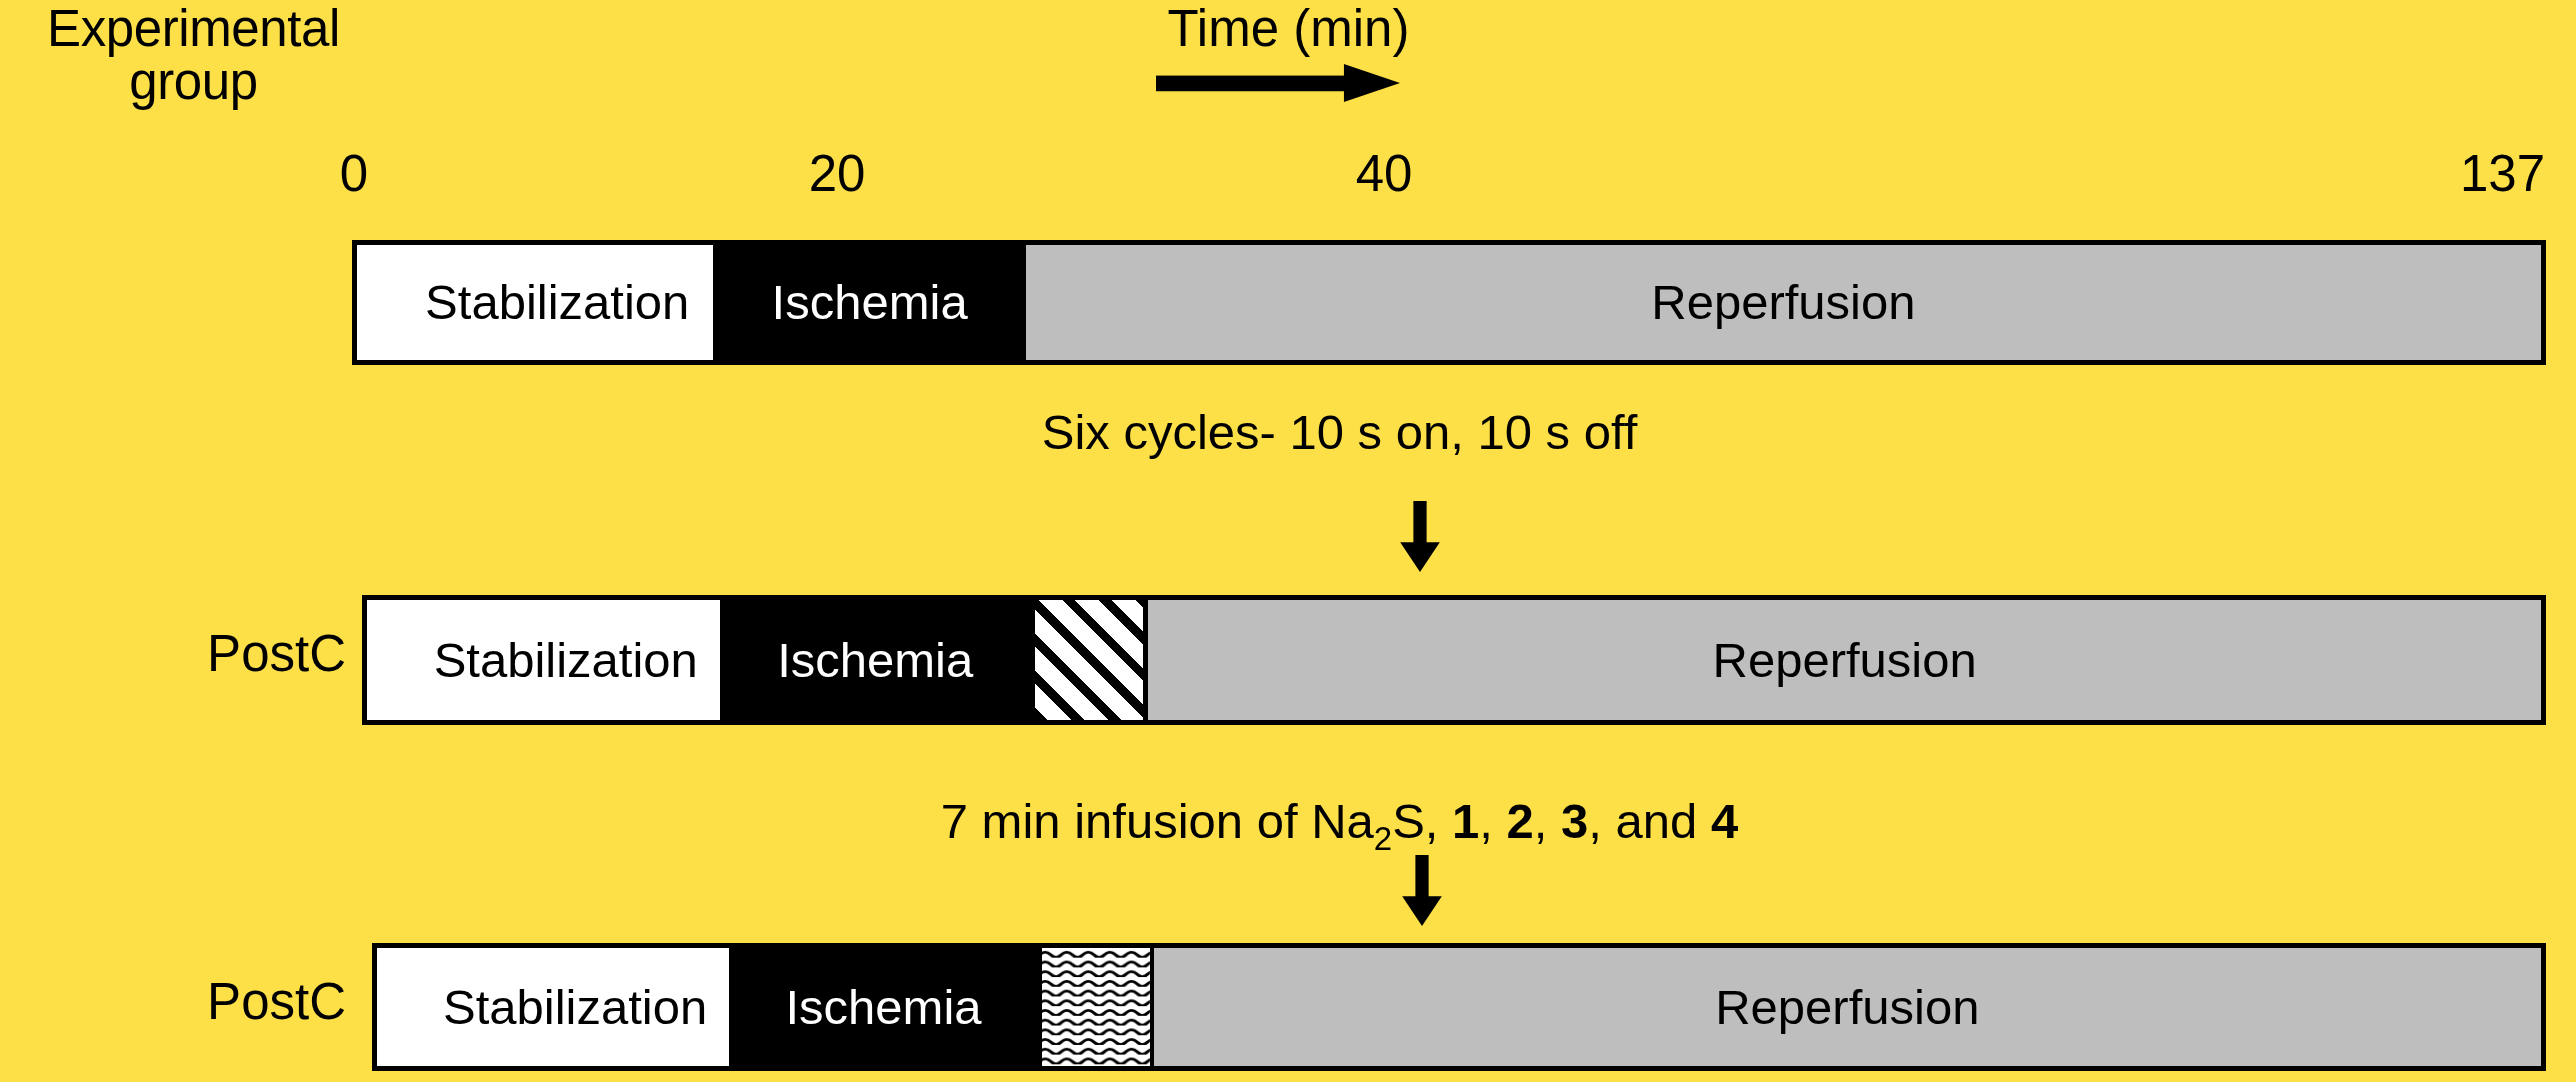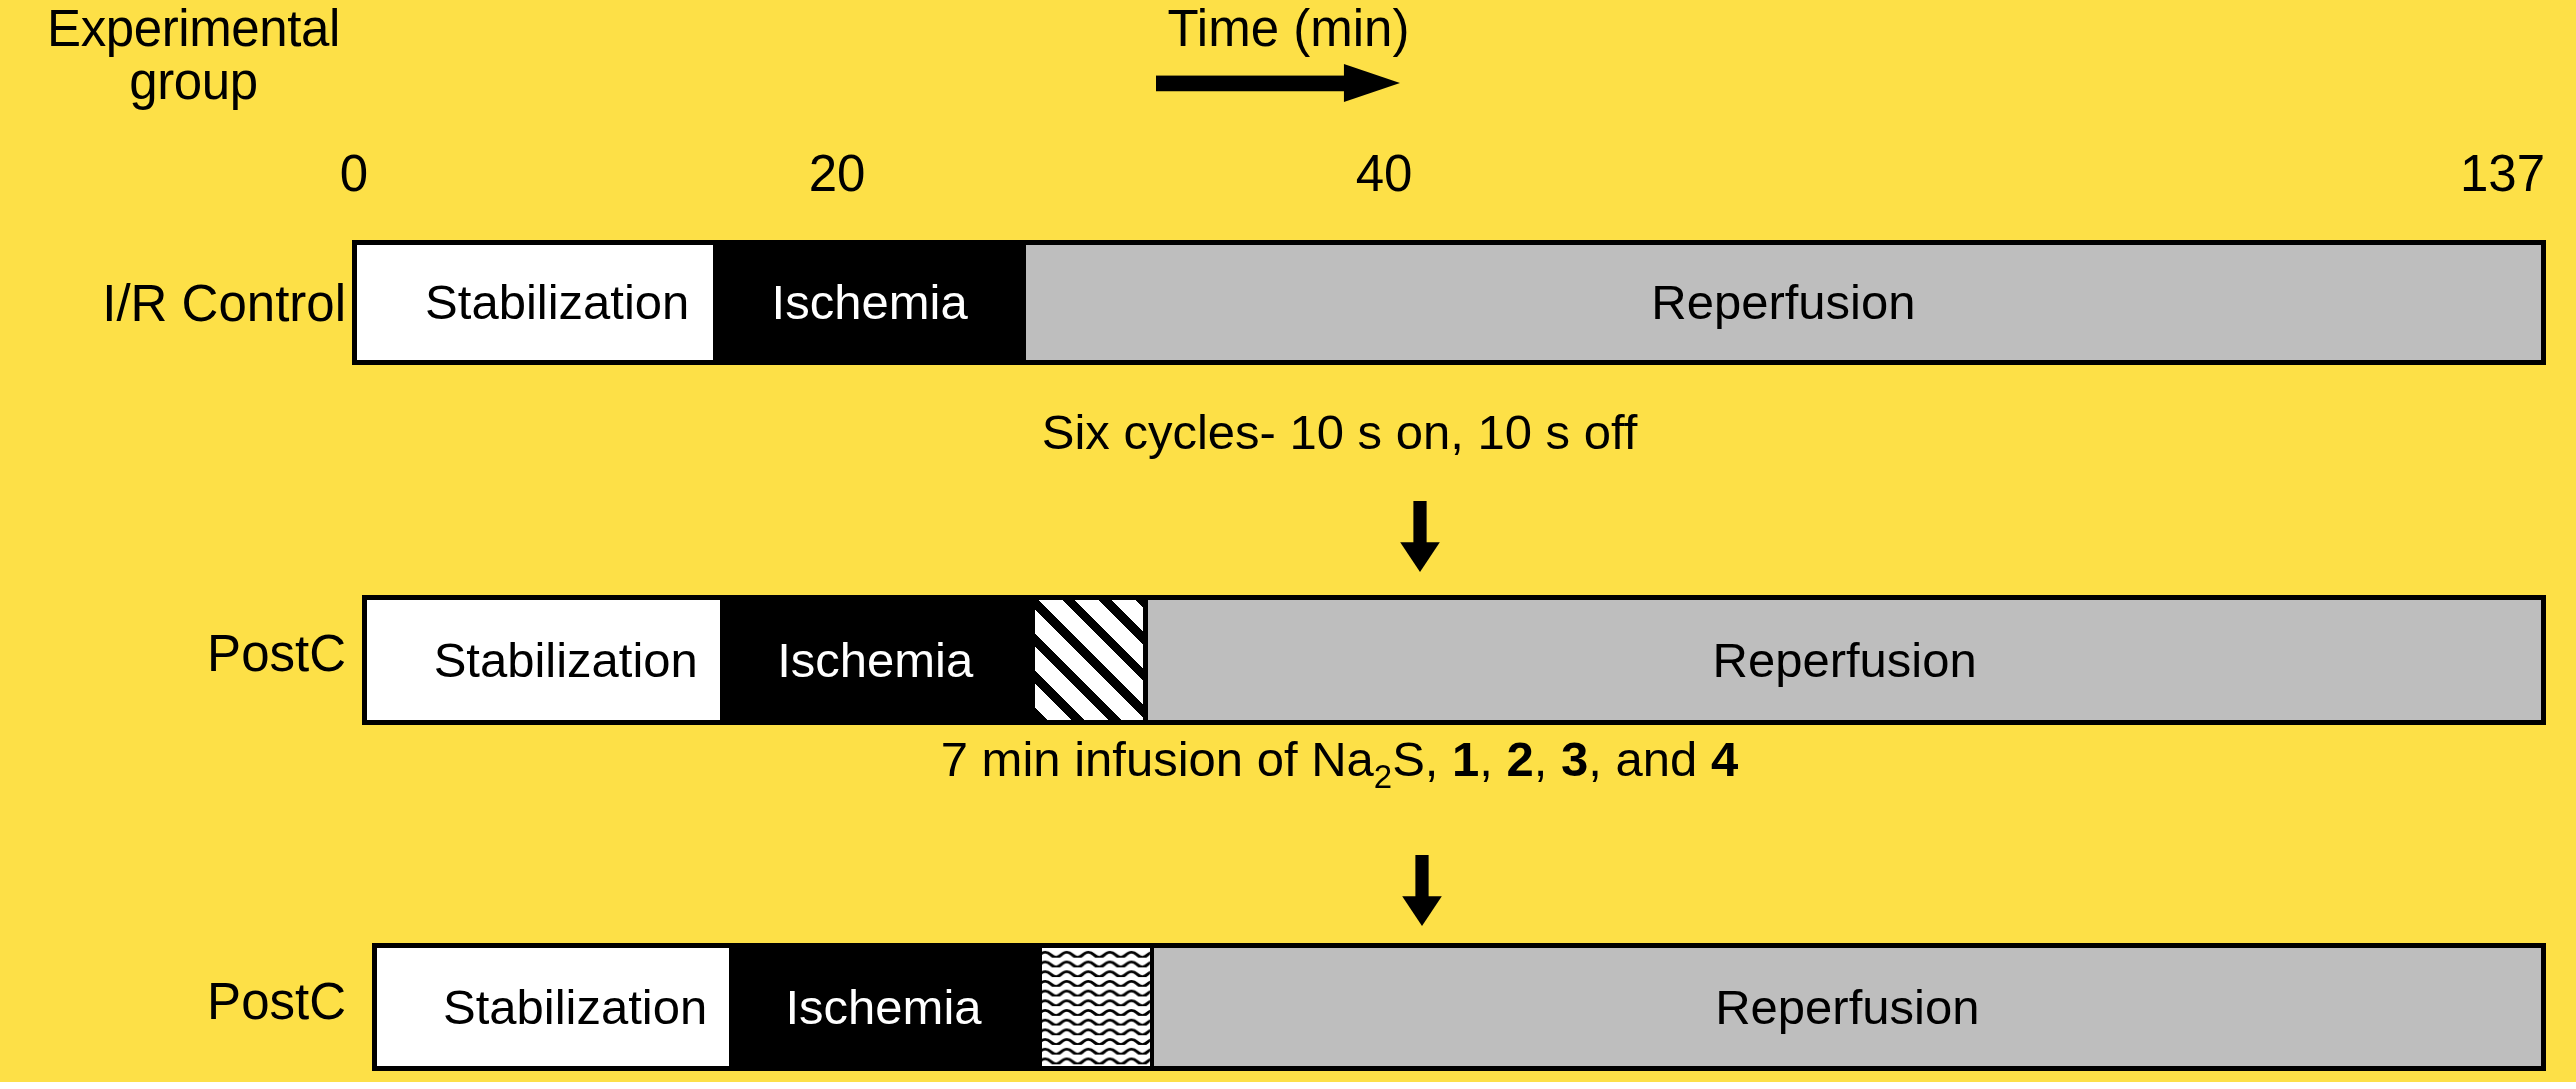--- a/index.html
+++ b/index.html
@@ -144,21 +144,21 @@
     white-space: nowrap;
   }
   .annot .b { font-weight: bold; }
   .annot sub {
     font-size: 33px;
     vertical-align: baseline;
     position: relative;
     top: 11.5px;
   }
   #annot-ipoc  { left: 516px; top: 407px; width: 1647px; }
-  #annot-postc { left: 516px; top: 734px; width: 1647px; }
+  #annot-postc { left: 516px; top: 796px; width: 1647px; }
 
   .down-arrow {
     width: 40px;
     height: 71px;
   }
   #arrow-ipoc  { left: 1400px; top: 501px; }
   #arrow-postc { left: 1402px; top: 855px; }
 </style>
 </head>
 <body>
@@ -176,21 +176,20 @@
       <rect x="0" y="14" width="236" height="19" fill="#000000"></rect>
       <polygon points="228,0 296,23 228,46" fill="#000000"></polygon>
     </svg>
   </div>
 
   <div class="abs tick t0">0</div>
   <div class="abs tick t20">20</div>
   <div class="abs tick t40">40</div>
   <div class="abs tick t137">137</div>
 
-  <div class="abs row-label r1">I/R Control</div>
   <div class="abs timeline" id="row-1">
     <div class="seg seg-stab" style="flex: 20 0 0;">Stabilization</div>
     <div class="seg seg-isch" style="flex: 20 0 0;">Ischemia</div>
     <div class="seg seg-reperf" style="flex: 97 0 0;">Reperfusion</div>
   </div>
 
   <div class="abs annot" id="annot-ipoc">Six cycles- 10 s on, 10 s off</div>
   <div class="abs down-arrow" id="arrow-ipoc">
     <svg viewBox="0 0 48 86" width="40" height="71" aria-hidden="true">
       <rect x="16" y="0" width="16" height="56" fill="#000000"></rect>

